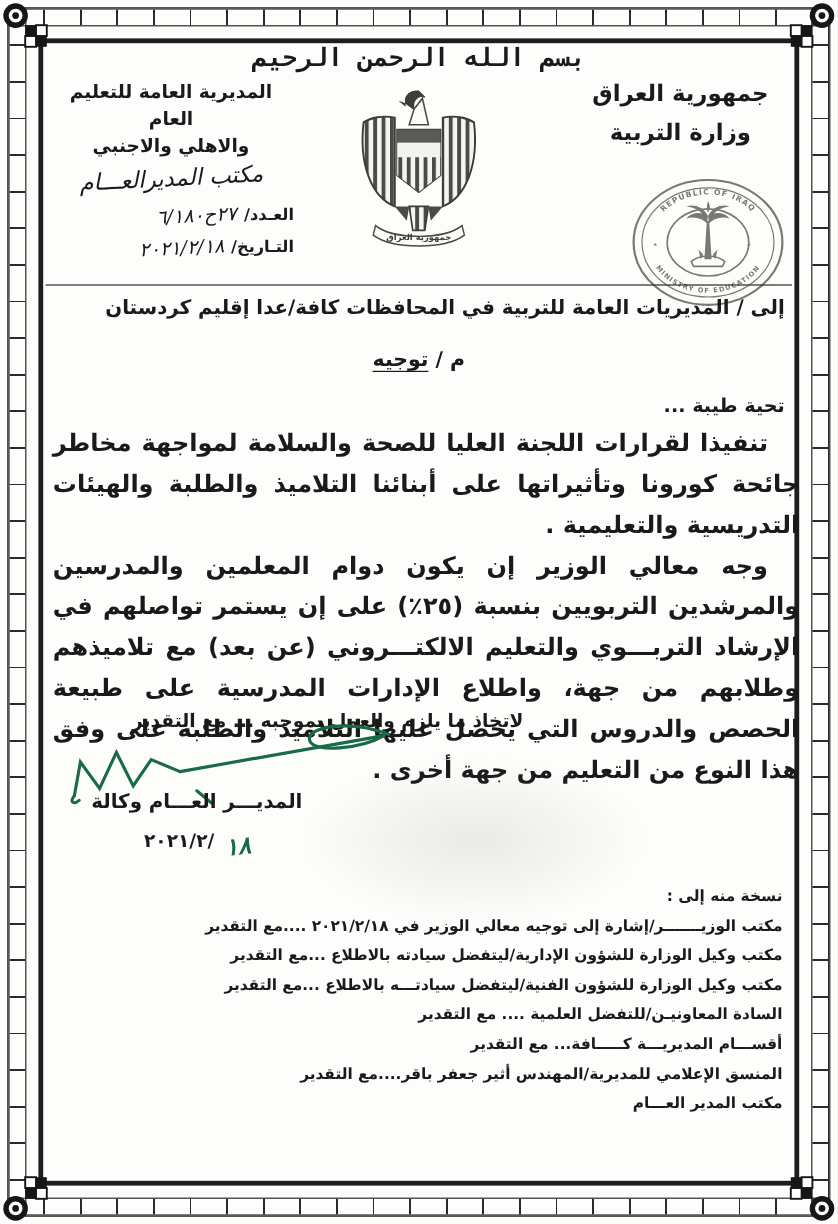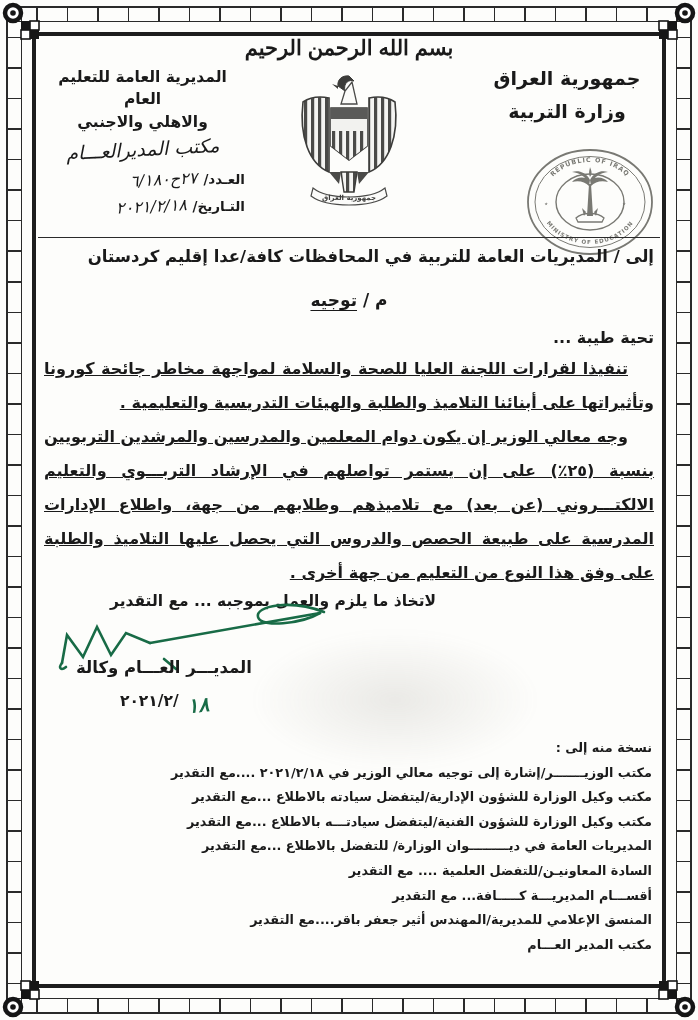--- a/index.html
+++ b/index.html
@@ -17,43 +17,43 @@
   .brick.top{top:7px;} .brick.bottom{bottom:7px;}
   .brick.left{left:7px;} .brick.right{right:7px;}
   .frame-inner{position:absolute;inset:32px;border:4px solid #1d1d1d;pointer-events:none;}
   .corner{position:absolute;width:64px;height:64px;pointer-events:none;}
   .corner.tl{top:0;left:0;}
   .corner.tr{top:0;right:0;transform:scaleX(-1);}
   .corner.bl{bottom:0;left:0;transform:scaleY(-1);}
   .corner.br{bottom:0;right:0;transform:scale(-1,-1);}
   
   .basmala{position:absolute;top:36px;left:0;right:0;text-align:center;
-    font-family:Liberation Sans, sans-serif;font-weight:bold;font-size:21px;letter-spacing:-1px;}
+    font-family:Liberation Mono, monospace;font-weight:bold;font-size:21px;letter-spacing:-1px;}
   .hdr-right{position:absolute;top:62px;right:46px;width:170px;text-align:center;
     font-weight:bold;font-size:19px;line-height:1.75;}
   .hdr-left{position:absolute;top:66px;left:40px;width:205px;text-align:center;
     font-weight:bold;font-size:15.5px;line-height:1.45;}
   .hand{font-family:"DejaVu Serif",serif;font-style:italic;font-weight:500;
     display:inline-block;transform:rotate(-3deg);}
   .office-hand{font-size:19px;margin-top:3px;letter-spacing:1px;}
   .meta-row{display:flex;justify-content:flex-start;align-items:center;gap:6px;
     font-size:13.5px;margin-top:4px;text-align:right;}
   .meta-row .val{font-size:16px;}
   .emblem{position:absolute;top:72px;left:283px;width:132px;height:134px;}
   .seal{position:absolute;top:146px;right:42px;width:132px;height:112px;opacity:.92;}
   .rule-top{position:absolute;top:237px;left:38px;right:38px;border-top:1.5px solid #2a2a2a;}
   
   .addressee{position:absolute;top:247px;right:44px;left:40px;font-weight:bold;
     font-size:16.5px;text-align:right;}
   .subject{position:absolute;top:290px;left:0;right:0;text-align:center;
     font-weight:bold;font-size:17px;}
   .subject u{text-underline-offset:4px;}
   .greeting{position:absolute;top:328px;right:44px;font-weight:bold;font-size:16px;}
-  .bodytext{position:absolute;top:352px;right:44px;left:44px;font-weight:bold;
-    font-size:16px;line-height:34px;text-align:justify;text-decoration:underline;}
+  .bodytext{position:absolute;top:352px;right:32px;left:44px;font-weight:bold;
+    font-size:20px;line-height:34px;text-align:justify;}
   .bodytext p{margin:0 0 0 0;text-indent:26px;}
   .closing{position:absolute;top:592px;left:110px;width:380px;text-align:left;
     font-weight:bold;font-size:15.5px;}
   
   .sig-svg{position:absolute;top:597px;left:52px;width:280px;height:78px;}
   .sig-block{position:absolute;top:654px;left:44px;width:240px;text-align:center;
     font-weight:bold;font-size:16.5px;line-height:1.65;}
   .sig-date{direction:ltr;font-size:15.5px;margin-top:2px;}
   .hand-green{font-family:"DejaVu Serif",serif;font-style:italic;font-weight:bold;
     font-size:20px;display:inline-block;transform:rotate(-6deg) translateY(6px);margin-left:8px;}
@@ -215,20 +215,19 @@
     <div class="sig-date">
       <span>٢٠٢١/٢/</span><span class="hand-green" style="color:#186b46">١٨</span>
     </div>
   </div>
 
   <div class="cc">
     <div class="cc-header">نسخة منه إلى :</div>
     <div>مكتب الوزيـــــــر/إشارة إلى توجيه معالي الوزير في ٢٠٢١/٢/١٨ ....مع التقدير</div>
     <div>مكتب وكيل الوزارة للشؤون الإدارية/ليتفضل سيادته بالاطلاع ...مع التقدير</div>
     <div>مكتب وكيل الوزارة للشؤون الفنية/ليتفضل سيادتـــه بالاطلاع ...مع التقدير</div>
-    <div>المديريات العامة في ديـــــــــوان الوزارة/ للتفضل بالاطلاع ...مع التقدير</div>
     <div>السادة المعاونيـن/للتفضل العلمية .... مع التقدير</div>
     <div>أقســـام المديريـــة كـــــافة... مع التقدير</div>
     <div>المنسق الإعلامي للمديرية/المهندس أثير جعفر باقر....مع التقدير</div>
     <div>مكتب المدير العـــام</div>
   </div>
 
 </div>
 
 </body></html>

